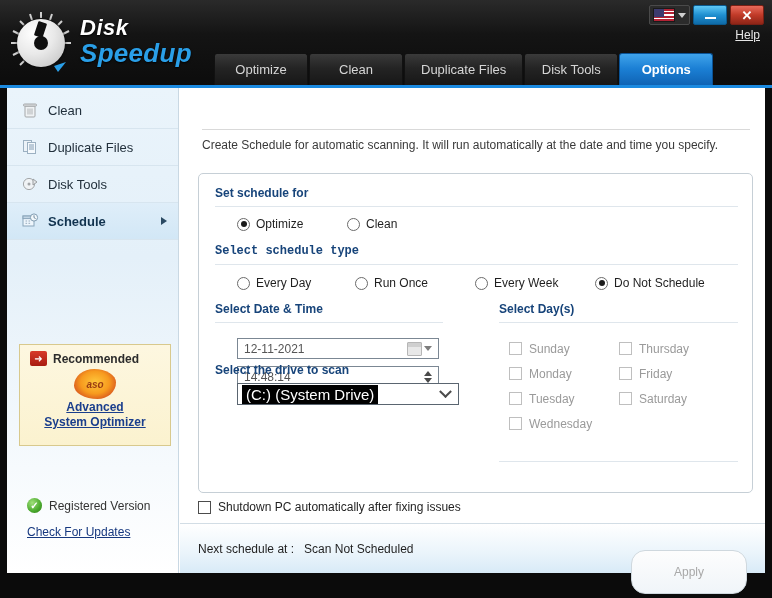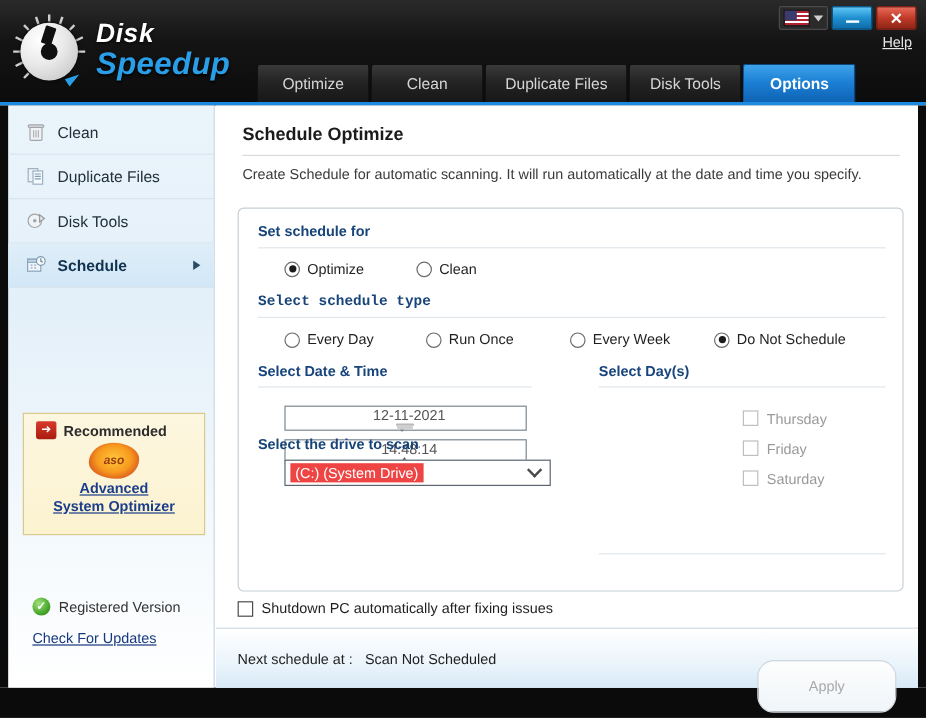--- a/index.html
+++ b/index.html
@@ -260,21 +260,21 @@
     flex: none;
   }
   .radio.on::after {
     content: ""; width: 6px; height: 6px; border-radius: 50%; background: #1b1b1b;
   }
 
   .field {
     position: absolute;
     height: 21px; border: 1px solid #7b8793; background: #fff;
     display: flex; align-items: center;
-    font-size: 12px; color: #555; flex-direction: column;
+    font-size: 12px; color: #555;
   }
   .field .val { padding-left: 6px; flex: 1; }
   .cal-ico {
     width: 15px; height: 14px; margin-right: 2px;
     border: 1px solid #b6b6b6; background: #e8e8e8; border-radius: 1px;
     position: relative;
   }
   .cal-ico::before {
     content: ""; position: absolute; left: 0; right: 0; top: 0;
     height: 4px; background: #cfcfcf;
@@ -307,21 +307,21 @@
   .chk.dark { border-color: #4c4c4c; }
 
   .combo {
     position: absolute; left: 38px; top: 209px;
     width: 222px; height: 22px;
     border: 1px solid #5a6570; background: #fff;
     display: flex; align-items: center; justify-content: space-between;
   }
   .combo .sel {
     margin-left: 4px; padding: 1px 4px;
-    background: #ef4444; color: #fff; font-size: 12px;
+    background: #000000; color: #fff; font-size: 15px;
   }
   .chev {
     width: 9px; height: 9px; margin-right: 8px;
     border-right: 2px solid #4b4b4b; border-bottom: 2px solid #4b4b4b;
     transform: rotate(45deg) translate(-2px,-2px);
   }
 
   .shutdown-row {
     position: absolute; left: 18px; top: 412px;
     display: flex; align-items: center; gap: 7px;
@@ -476,21 +476,20 @@
 
       <div class="reg-row">
         <span class="check-badge">✓</span>
         <span class="reg-text">Registered Version</span>
       </div>
       <div class="upd-link">Check For Updates</div>
     </div>
 
     <div class="main">
 
-      <div class="page-title">Schedule Optimize</div>
       <div class="title-rule"></div>
       <div class="page-desc">Create Schedule for automatic scanning. It will run automatically at the date and time you specify.</div>
 
       <div class="panel">
 
         <div class="sec-label" style="left:16px; top:12px;">Set schedule for</div>
         <div class="sec-rule" style="left:16px; top:32px; width:523px;"></div>
 
         <div class="radio-row" style="left:38px; top:43px;">
           <label class="opt" style="width:110px;">
@@ -546,20 +545,38 @@
 
         <div class="combo">
           <span class="sel">(C:)  (System Drive)</span>
           <span class="chev"></span>
         </div>
 
         <div class="sec-label" style="left:300px; top:128px;">Select Day(s)</div>
         <div class="sec-rule" style="left:300px; top:148px; width:239px;"></div>
         <div class="sec-rule" style="left:300px; top:287px; width:239px;"></div>
 
+        <div class="chk-col" style="left:310px; top:162px;">
+          <label class="chk-row">
+            <span class="chk"></span>
+            <span>Sunday</span>
+          </label>
+          <label class="chk-row">
+            <span class="chk"></span>
+            <span>Monday</span>
+          </label>
+          <label class="chk-row">
+            <span class="chk"></span>
+            <span>Tuesday</span>
+          </label>
+          <label class="chk-row">
+            <span class="chk"></span>
+            <span>Wednesday</span>
+          </label>
+        </div>
 
         <div class="chk-col" style="left:420px; top:162px;">
           <label class="chk-row">
             <span class="chk"></span>
             <span>Thursday</span>
           </label>
           <label class="chk-row">
             <span class="chk"></span>
             <span>Friday</span>
           </label>

